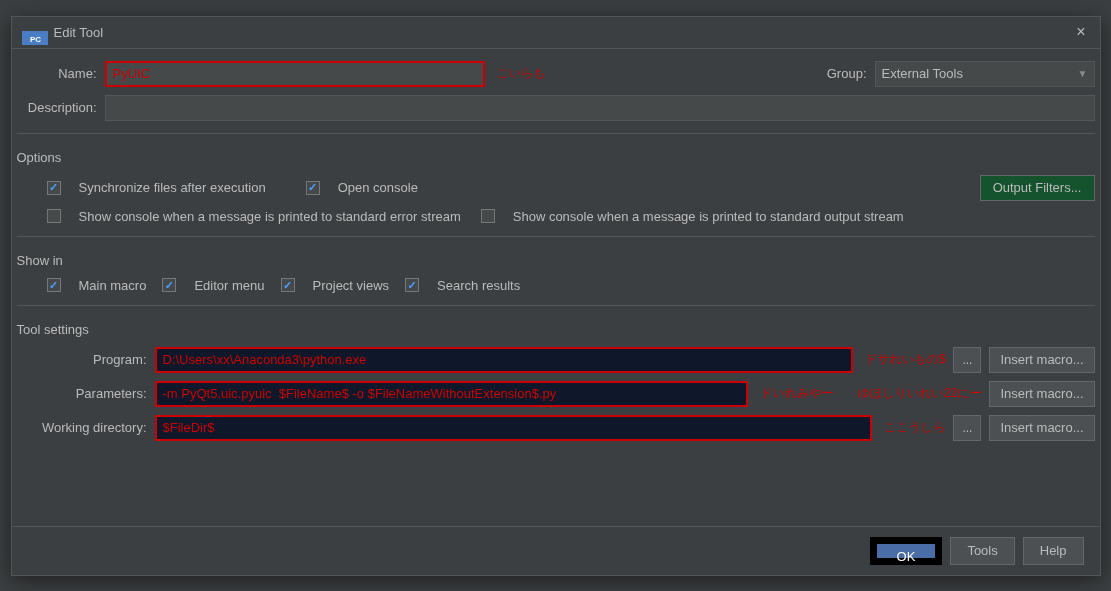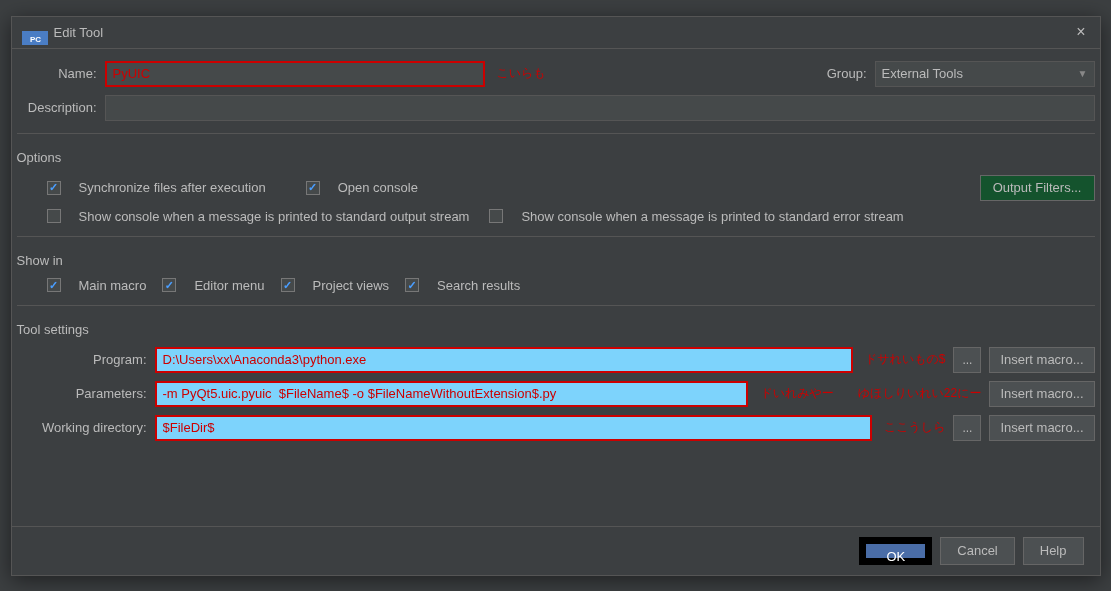--- a/index.html
+++ b/index.html
@@ -175,21 +175,21 @@
       align-items: center;
       gap: 8px;
     }
     .tool-field-label {
       color: #bbb;
       min-width: 130px;
       text-align: right;
     }
     .tool-input {
       flex: 1;
-      background: #7dd3fc;
+      background: #0f172a;
       border: 1px solid #555;
       color: #bbb;
       padding: 3px 6px;
       height: 26px;
       font-size: 13px;
       outline: none;
     }
     .ellipsis-btn {
       background: #4c5052;
       border: 1px solid #666;
@@ -291,25 +291,25 @@
       <div class="checkbox-row">
         <div class="checkbox checked"></div>
         <span class="checkbox-label">Open console</span>
       </div>
       <button class="output-filters-btn">Output Filters...</button>
     </div>
 
     <div class="options-row" style="padding-left:30px; gap:20px;">
       <div class="checkbox-row">
         <div class="checkbox"></div>
+        <span class="checkbox-label">Show console when a message is printed to standard error stream</span>
+      </div>
+      <div class="checkbox-row">
+        <div class="checkbox"></div>
         <span class="checkbox-label">Show console when a message is printed to standard output stream</span>
-      </div>
-      <div class="checkbox-row">
-        <div class="checkbox"></div>
-        <span class="checkbox-label">Show console when a message is printed to standard error stream</span>
       </div>
     </div>
 
     <hr class="divider">
 
     <div class="section-label">Show in</div>
     <div class="show-in-row" style="padding-left:30px;">
       <div class="checkbox-row">
         <div class="checkbox checked"></div>
         <span class="checkbox-label">Main macro</span>
@@ -352,16 +352,16 @@
       <input class="tool-input" style="border: 2px solid rgb(204, 0, 0); color: rgb(204, 0, 0);" type="text" value="$FileDir$">
       <span class="red-text">ここうしら</span>
       <button class="ellipsis-btn">...</button>
       <button class="insert-macro-btn">Insert macro...</button>
     </div>
 
   </div>
 
   <div class="bottom-bar">
     <button class="btn-ok">OK</button>
-    <button class="btn-cancel">Cancel</button>
+    <button class="btn-cancel">Tools</button>
     <button class="btn-help">Help</button>
   </div>
 </div>
 
 </body></html>

